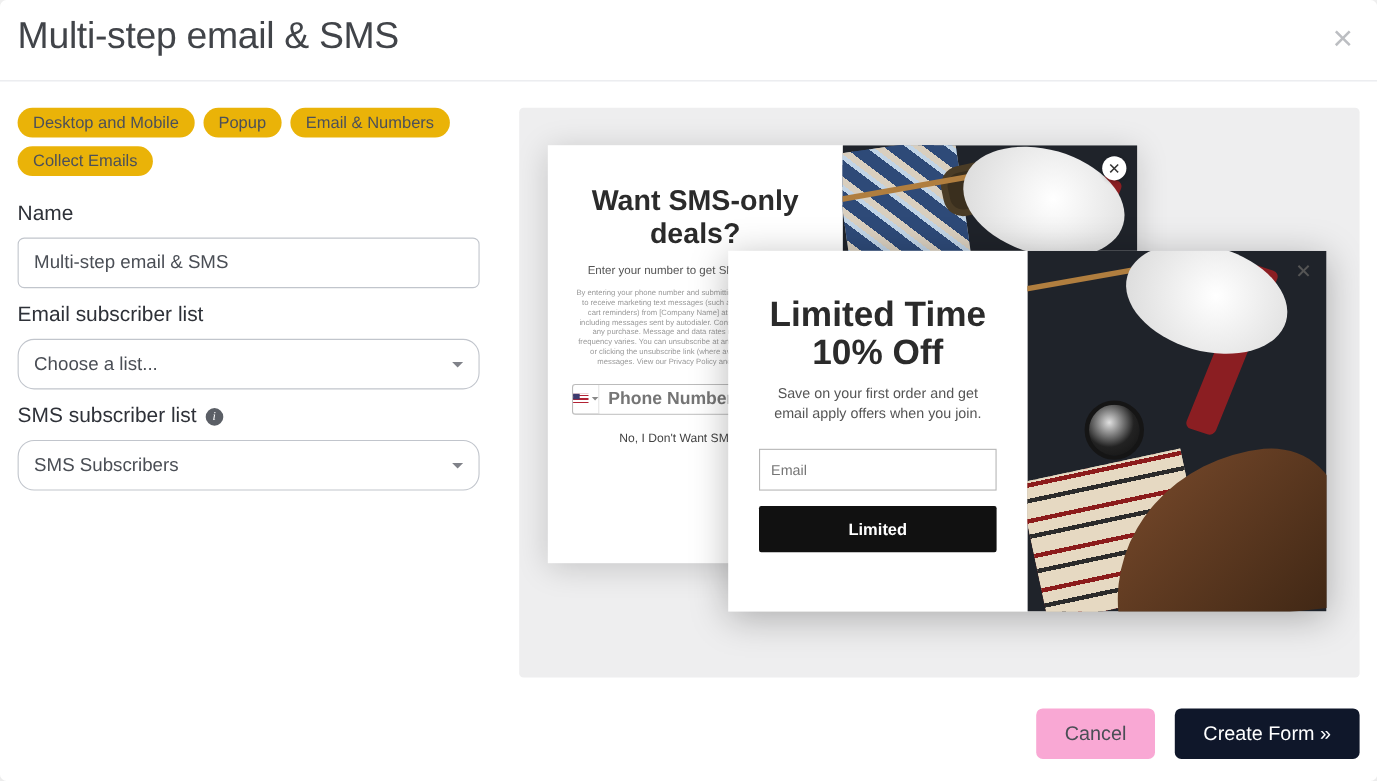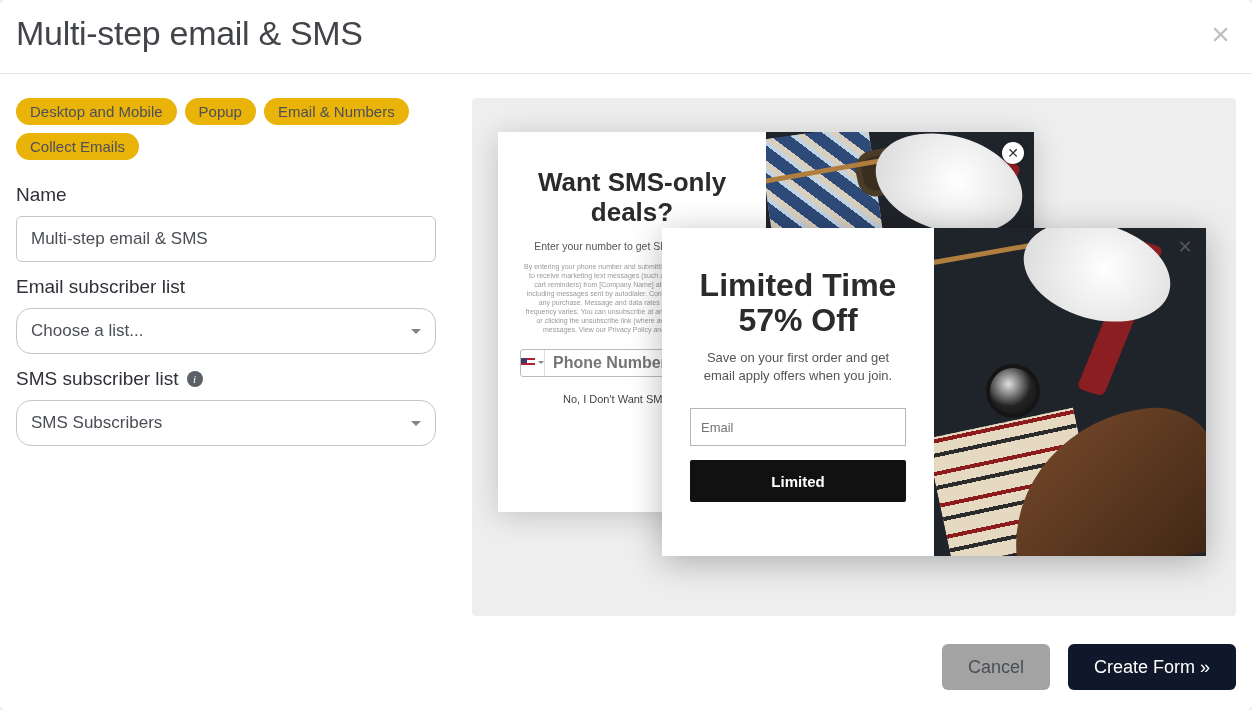--- a/index.html
+++ b/index.html
@@ -200,21 +200,21 @@
 
   .modal-footer {
     display:flex; justify-content:flex-end; gap:18px;
     padding: 16px 16px 20px 16px;
   }
   .btn {
     height:46px; padding:0 26px; font-size:18px; font-weight:500;
     border-radius:6px; border:none; cursor:pointer;
     display:flex; align-items:center; gap:8px;
   }
-  .btn-cancel { background:#a3a3a3; color:#4a4e55; }
+  .btn-cancel { background:#f9a8d4; color:#4a4e55; }
   .btn-primary { background:#0f172a; color:#fff; }
 </style>
 </head>
 <body>
 
 <div class="modal">
   <div class="modal-header">
     <div class="modal-title">Multi-step email &amp; SMS</div>
     <div class="modal-close">×</div>
   </div>
@@ -274,21 +274,21 @@
               <div class="watch"></div>
             <div class="burb"></div>
               <div class="shoe"></div>
           </div>
           <div class="pb-close">✕</div>
         </div>
       </div>
 
       <div class="popup-front">
         <div class="pf-left">
-          <h2>Limited Time 57% Off</h2>
+          <h2>Limited Time 10% Off</h2>
           <div class="sub">Save on your first order and get email apply offers when you join.</div>
           <input type="text" placeholder="Email" style="">
           <button class="cta">Limited</button>
         </div>
         <div class="pf-right">
           <div class="scene">
             <div class="hanger" style="top:22px;right:96px;"></div>
             <div class="tie" style="top:10px;right:72px;"></div>
             <div class="hat" style="top:-4px;right:34px;"></div>
             <div class="watch" style="top:136px;right:166px;"></div>

